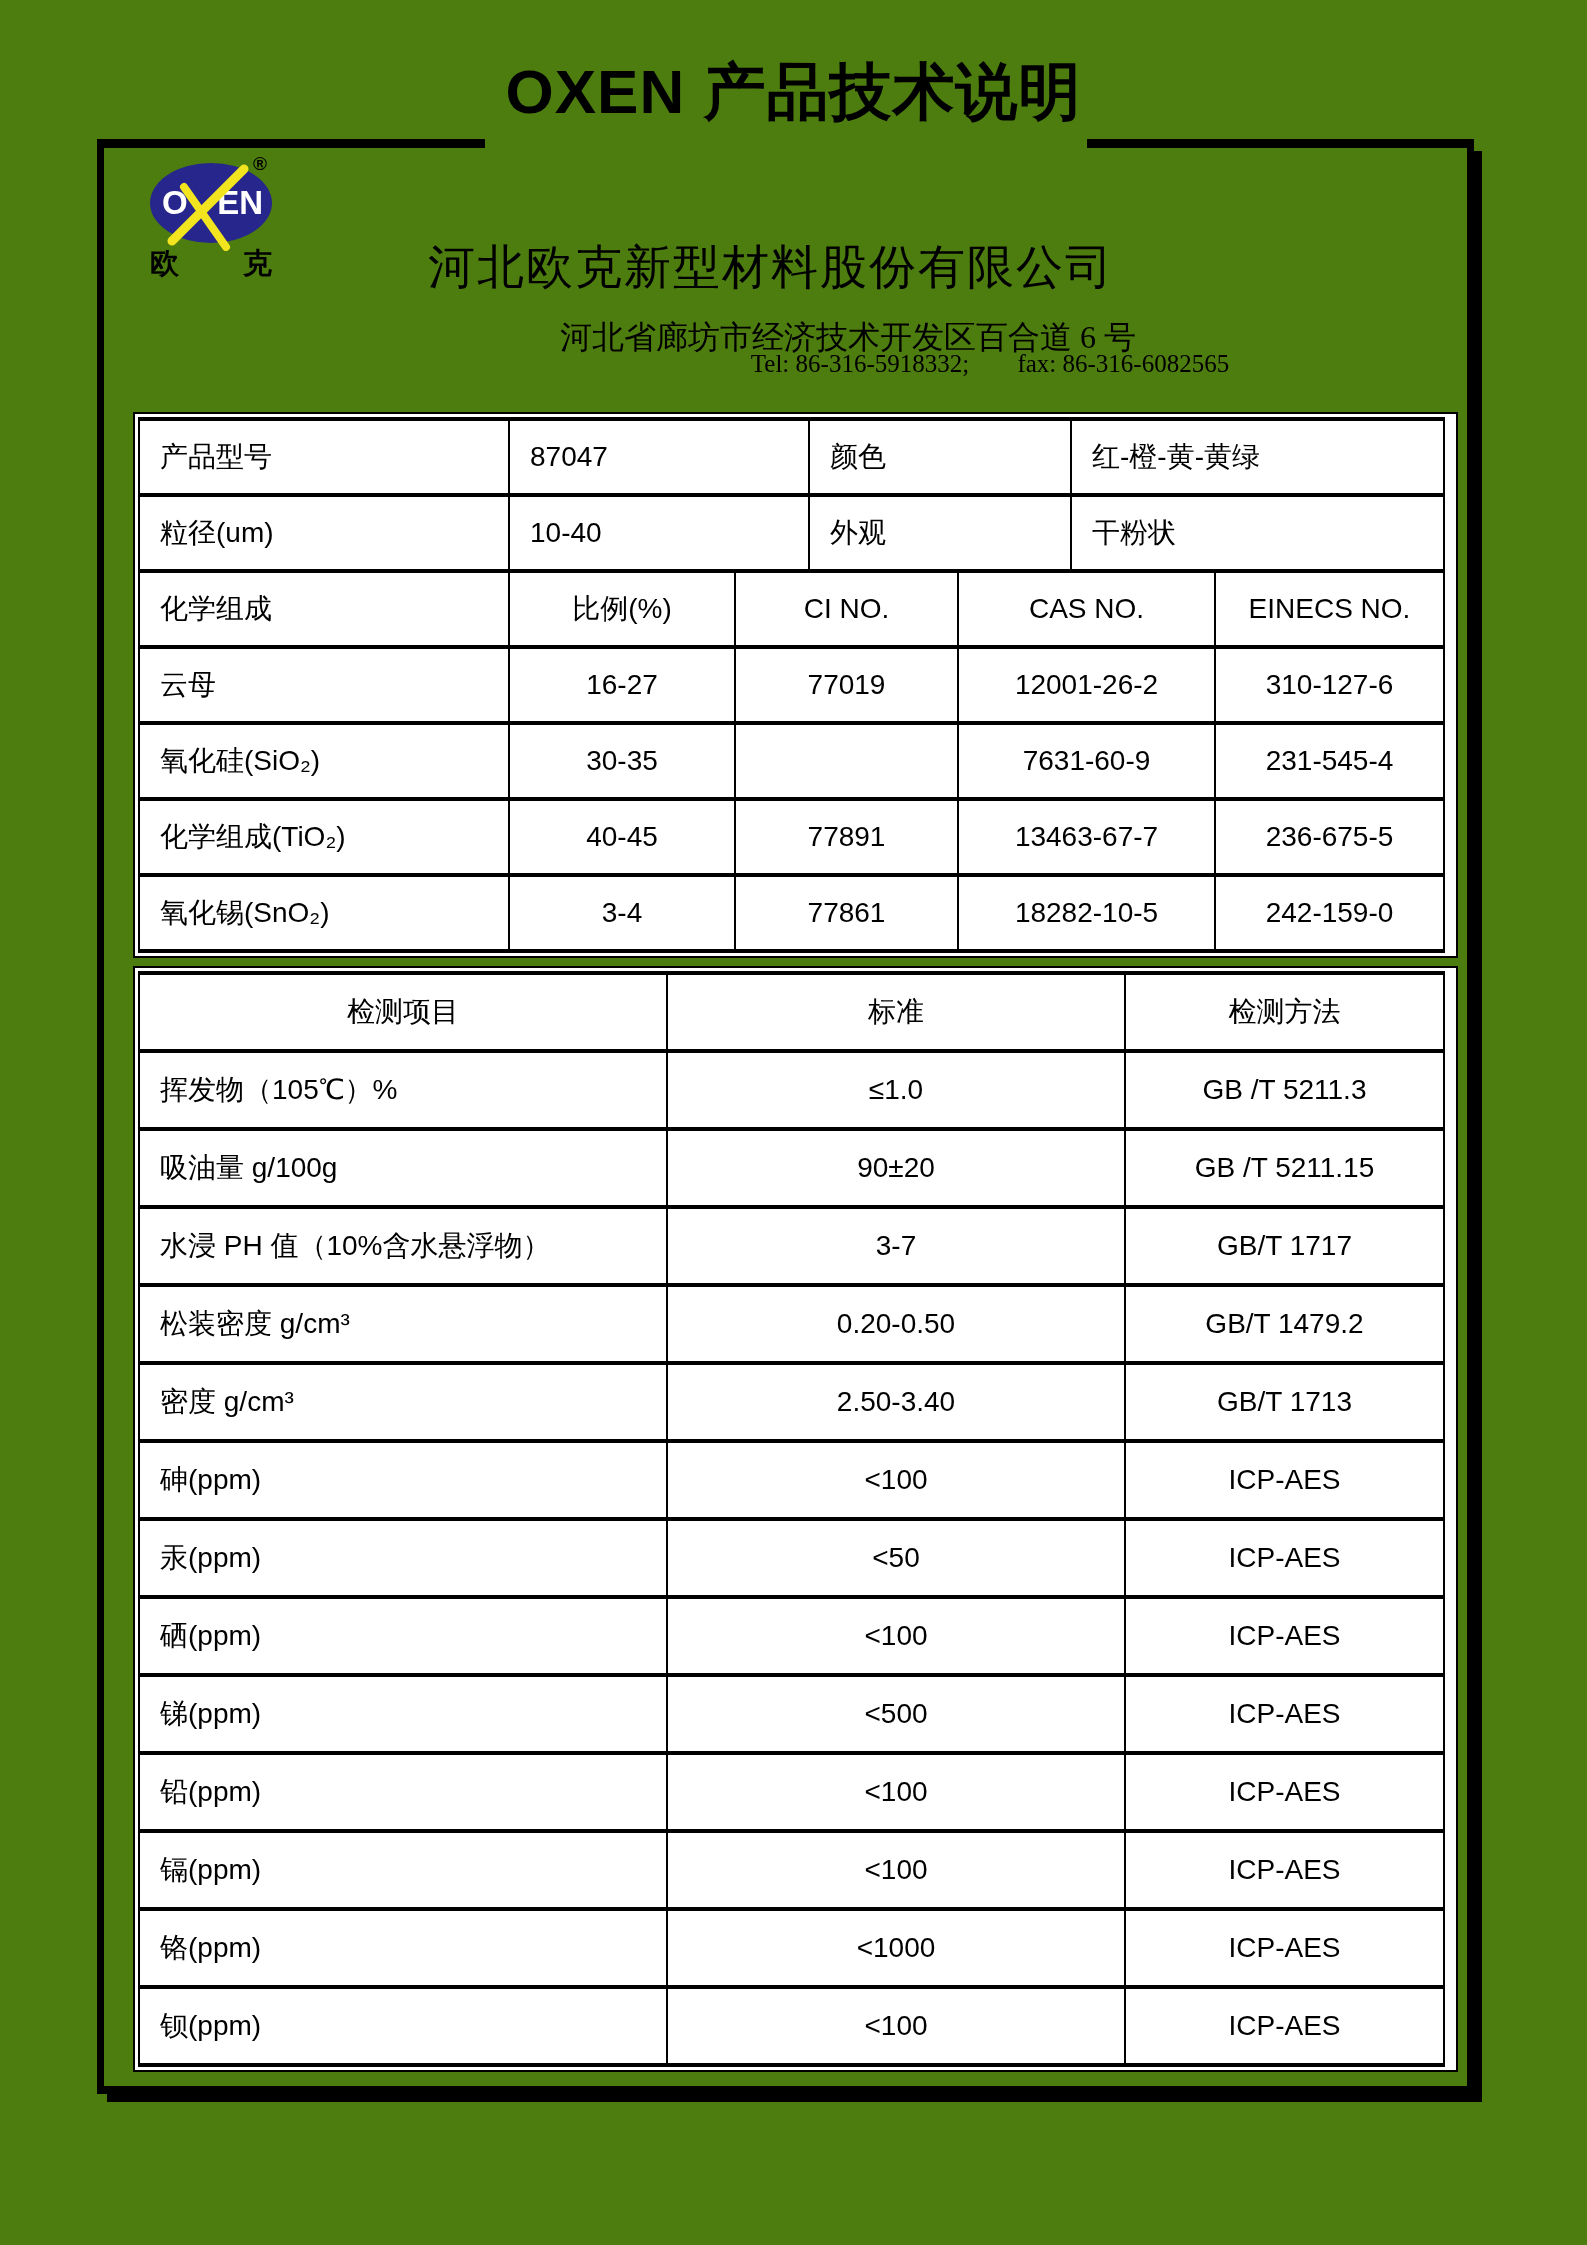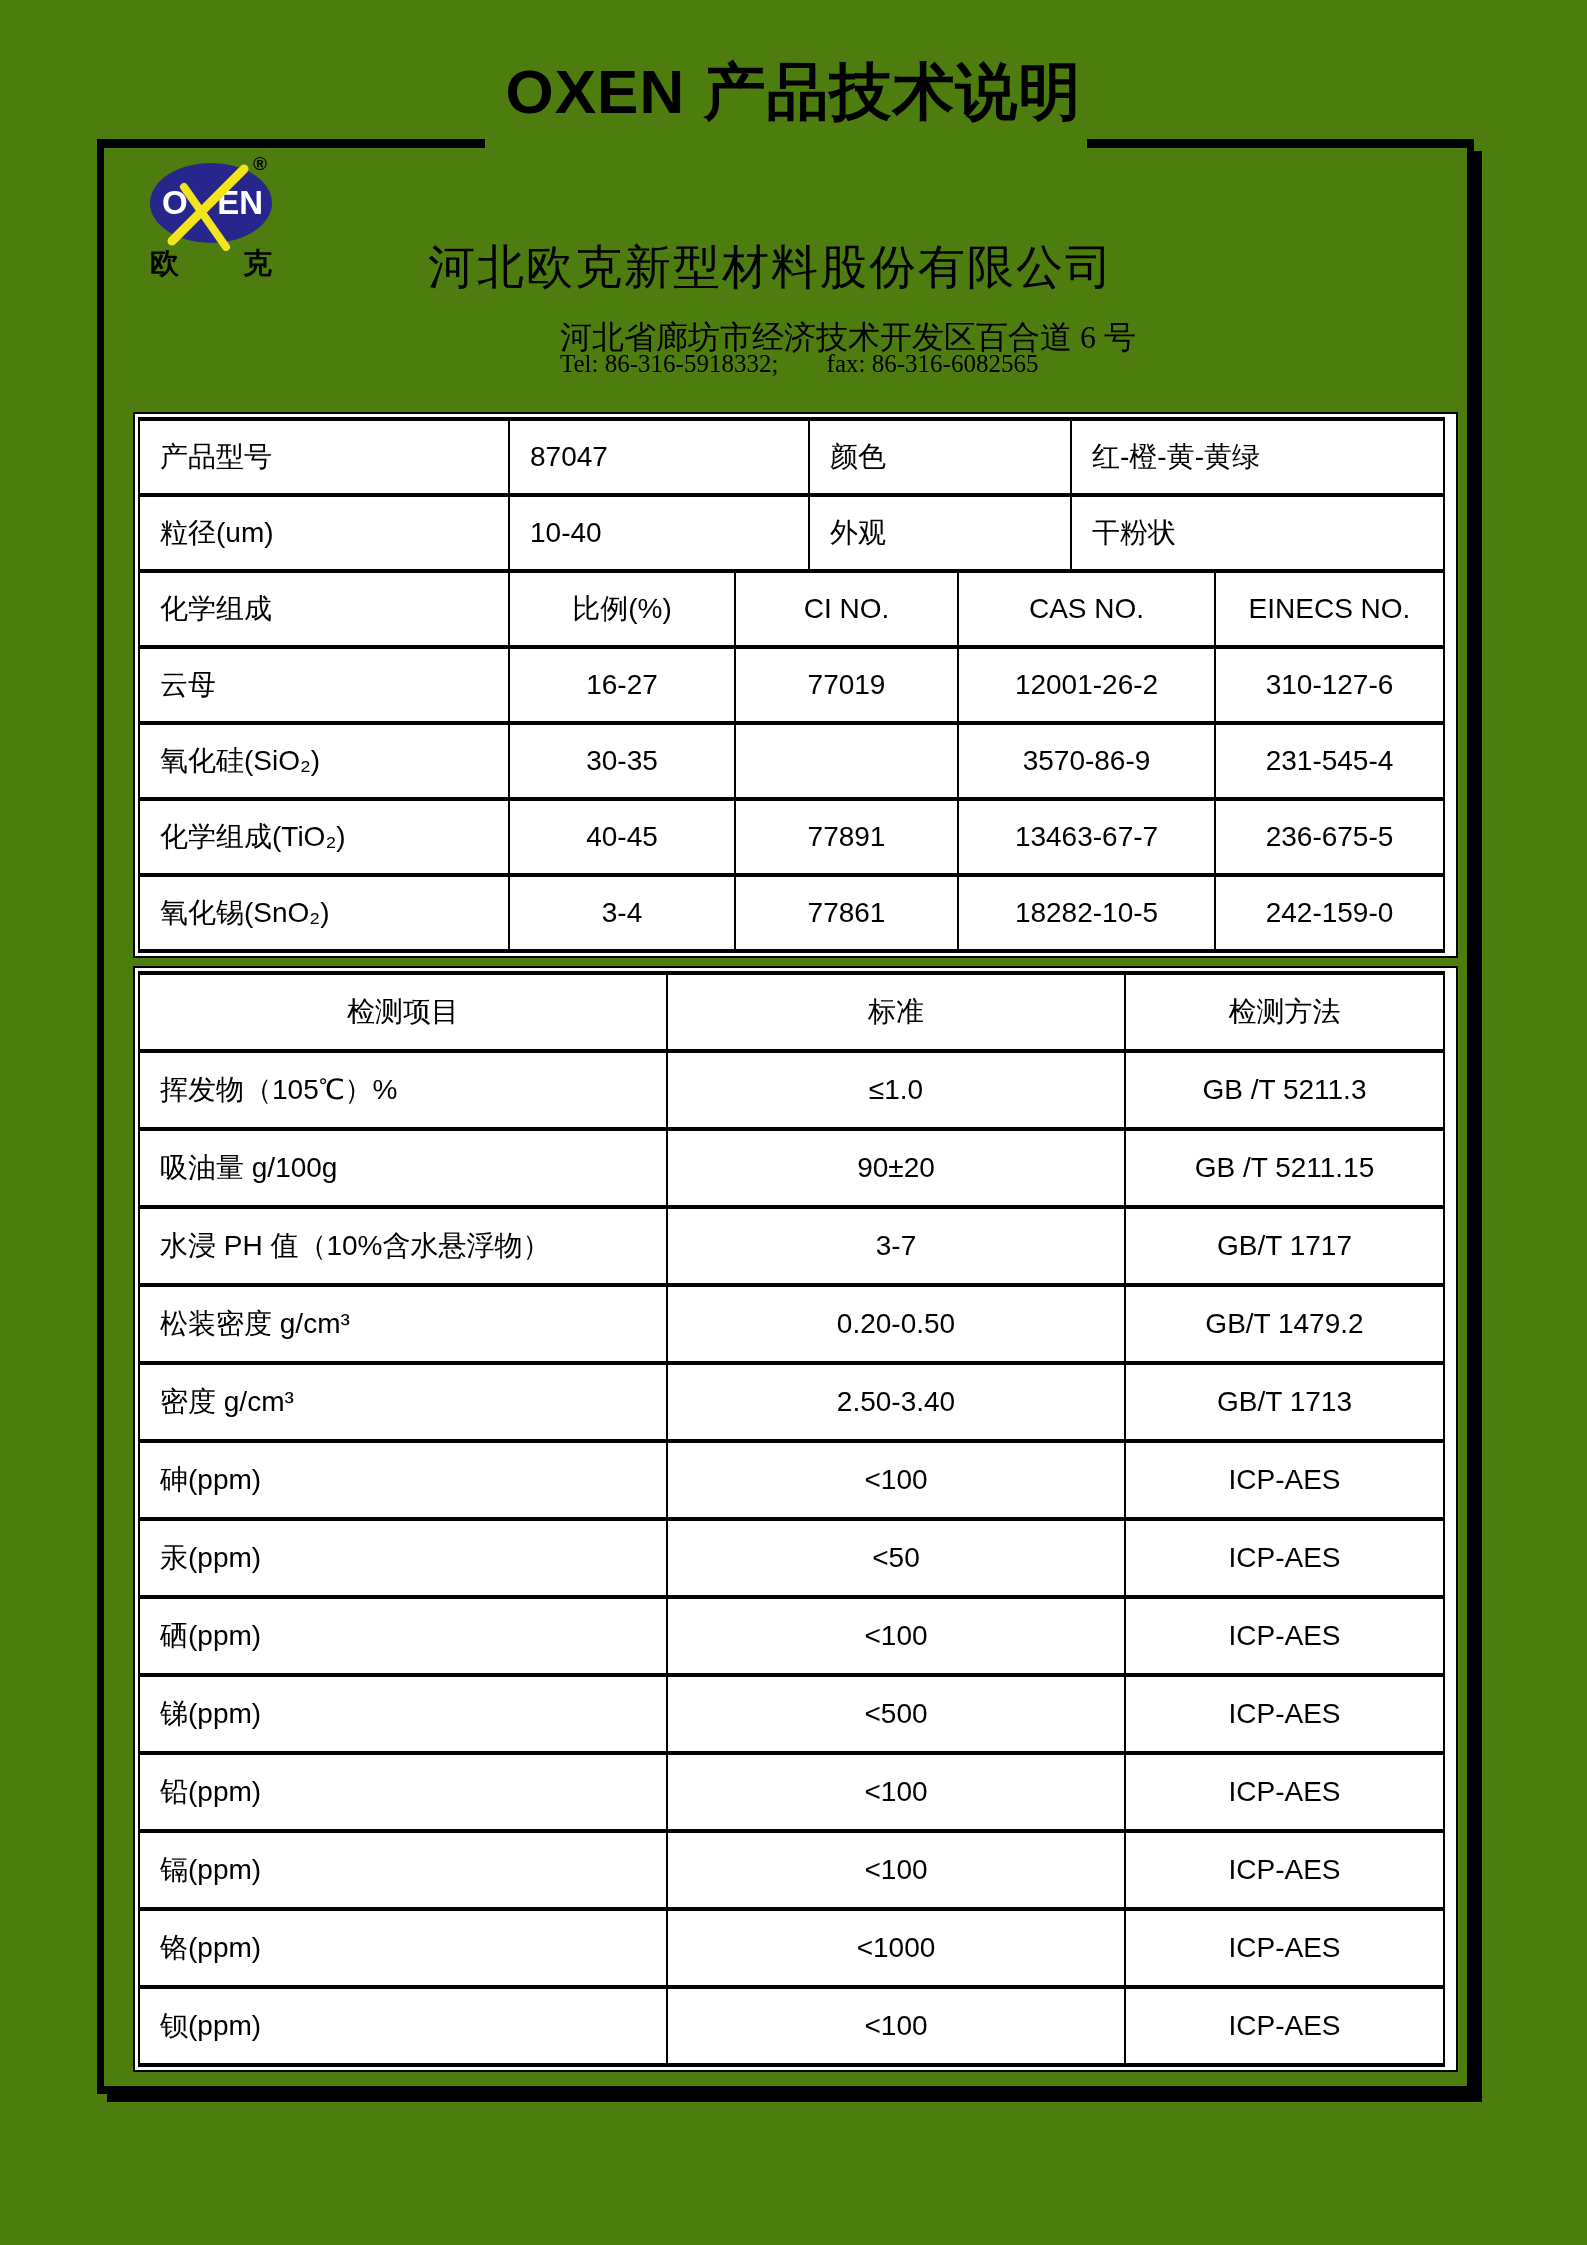--- a/index.html
+++ b/index.html
@@ -39,21 +39,21 @@
   }
   .company-name{
     position:absolute; left:428px; top:236px; font-size:47px; letter-spacing:2px;
     font-family:"Liberation Serif", serif; white-space:nowrap;
   }
   .addr-line{
     position:absolute; left:560px; top:316px; width:860px; text-align:left;
     font-size:32px; font-family:"Liberation Serif", serif; white-space:nowrap;
   }
   .tel-line{
-    position:absolute; left:560px; top:350px; width:860px; text-align:left;
+    position:absolute; left:560px; top:350px; width:860px; text-align:center;
     font-size:25px; font-family:"Liberation Serif", serif; white-space:nowrap;
   }
   .tel-line .fax{margin-left:42px;}
   
   .tbl-wrap{position:absolute; left:133px; width:1315px; border:2px solid #000; padding:3px; background:#fff;}
   .tbl-wrap.t1{top:412px;}
   .tbl-wrap.t2{top:966px;}
   table{border-collapse:collapse; table-layout:fixed; width:1305px;}
   td{
     border:2px solid #000; border-top-width:4px; border-bottom-width:4px;
@@ -140,21 +140,21 @@
             <td class="l">云母</td>
             <td class="c">16-27</td>
             <td class="c">77019</td>
             <td class="c">12001-26-2</td>
             <td class="c">310-127-6</td>
           </tr>
           <tr>
             <td class="l">氧化硅(SiO₂)</td>
             <td class="c">30-35</td>
             <td class="c"></td>
-            <td class="c">3570-86-9</td>
+            <td class="c">7631-60-9</td>
             <td class="c">231-545-4</td>
           </tr>
           <tr>
             <td class="l">化学组成(TiO₂)</td>
             <td class="c">40-45</td>
             <td class="c">77891</td>
             <td class="c">13463-67-7</td>
             <td class="c">236-675-5</td>
           </tr>
           <tr>

